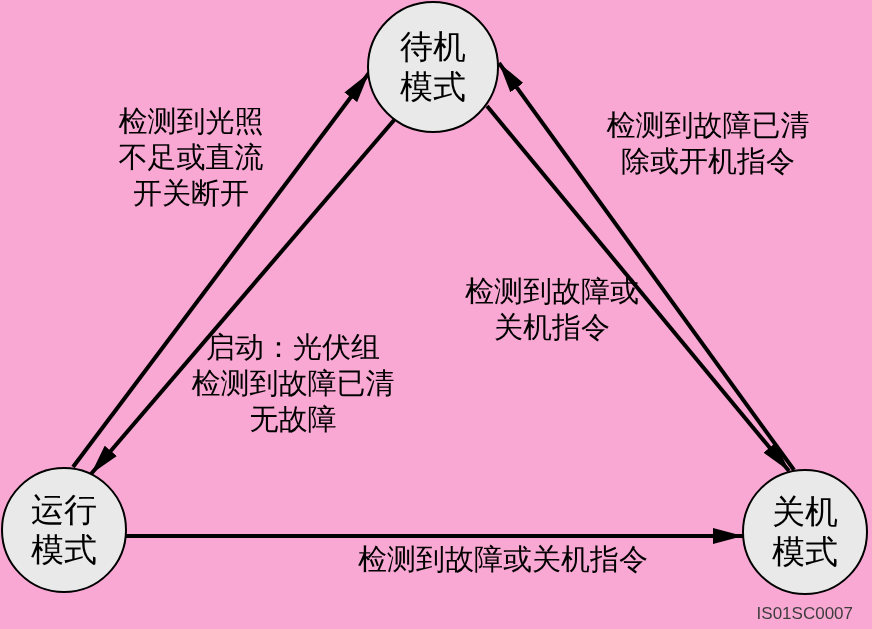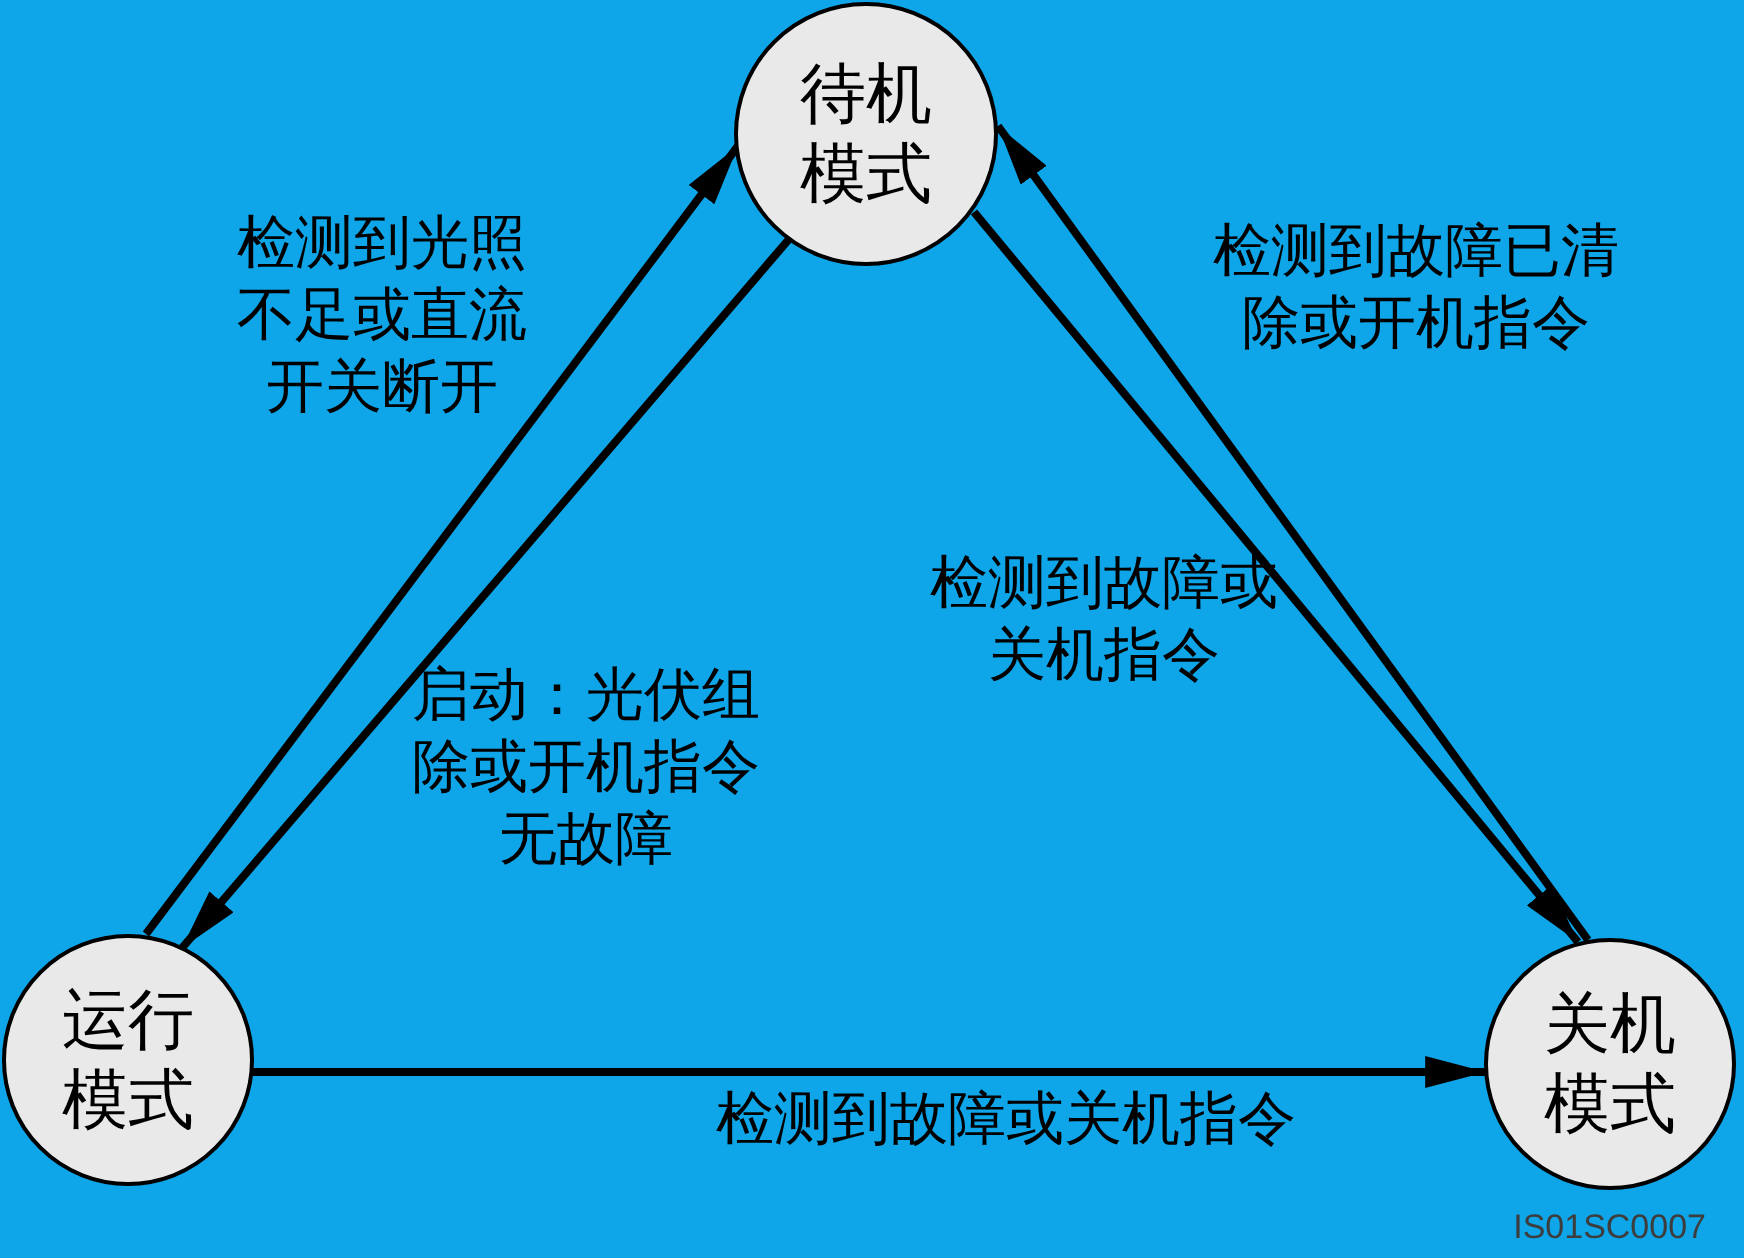--- a/index.html
+++ b/index.html
@@ -1,20 +1,20 @@
 <!DOCTYPE html>
 <html><head>
 <meta charset="utf-8">
 <style>
   html, body { margin: 0; padding: 0; background: #ffffff; }
   .canvas {
     position: relative;
     width: 872px;
     height: 629px;
-    background: #0ea5e9;
+    background: #f9a8d4;
     overflow: hidden;
     font-family: "Liberation Sans", "DejaVu Sans", sans-serif;
   }
   .canvas svg { position: absolute; left: 0; top: 0; }
   .node-label {
     position: absolute;
     width: 160px;
     text-align: center;
     white-space: pre-line;
     font-size: 33px;
@@ -72,19 +72,19 @@
 模式</div>
 
   <div class="edge-label" style="left:31px;  top:106px; width:320px;">检测到光照
 不足或直流
 开关断开</div>
   <div class="edge-label" style="left:548px; top:110px; width:320px;">检测到故障已清
 除或开机指令</div>
   <div class="edge-label" style="left:392px; top:276px; width:320px;">检测到故障或
 关机指令</div>
   <div class="edge-label" style="left:133px; top:332px; width:320px;">启动：光伏组
-除或开机指令
+检测到故障已清
 无故障</div>
   <div class="edge-label" style="left:248px; top:544px; width:400px;text-align:right;">检测到故障或关机指令</div>
 
   <div class="figure-id">IS01SC0007</div>
 
 </div>
 
 </body></html>

